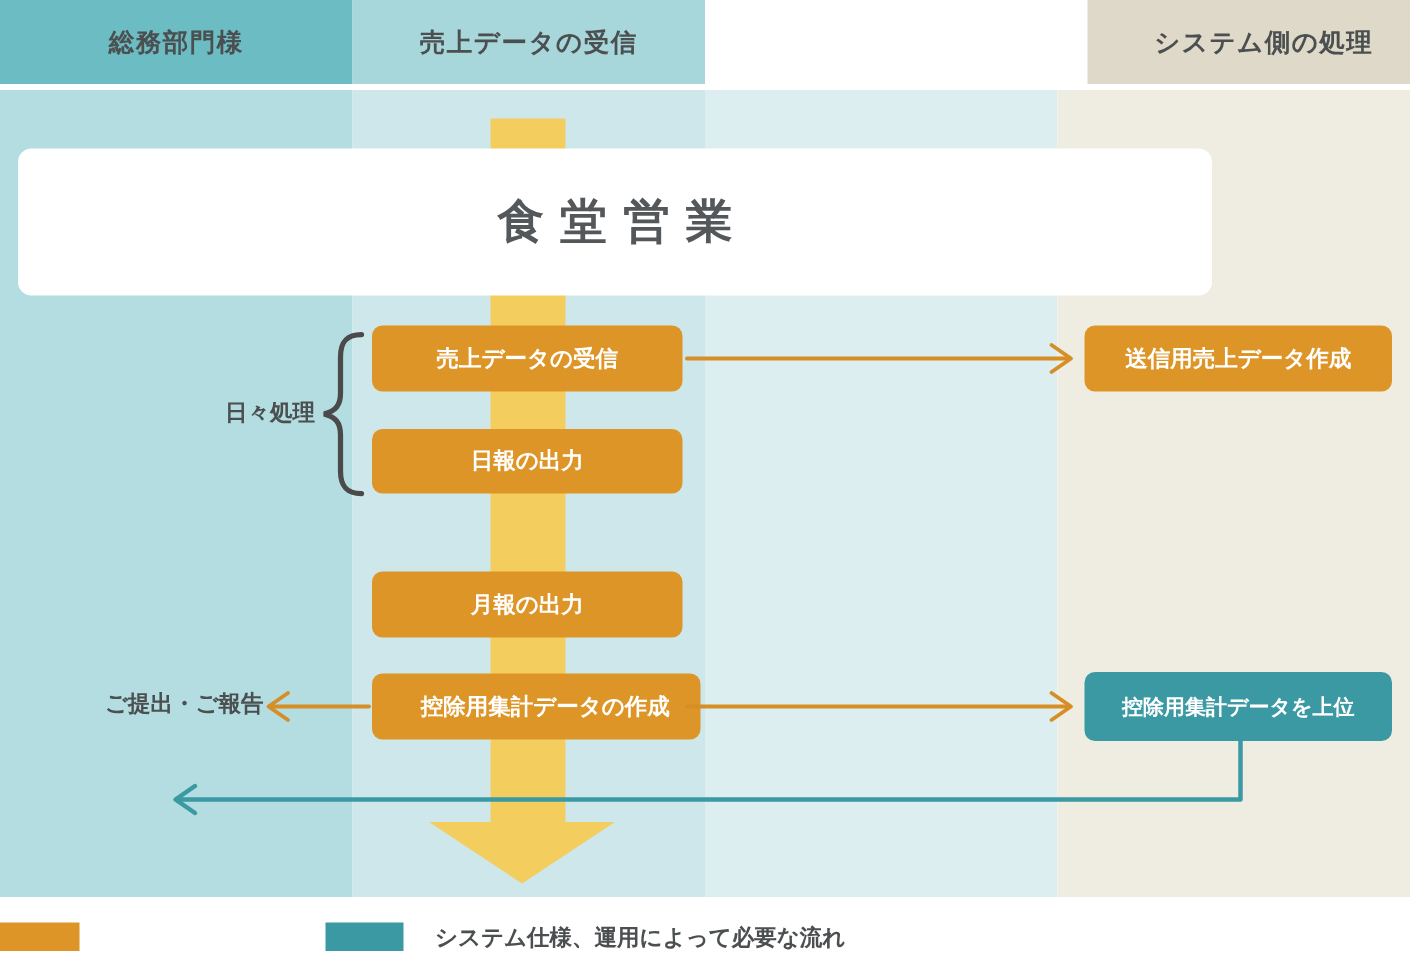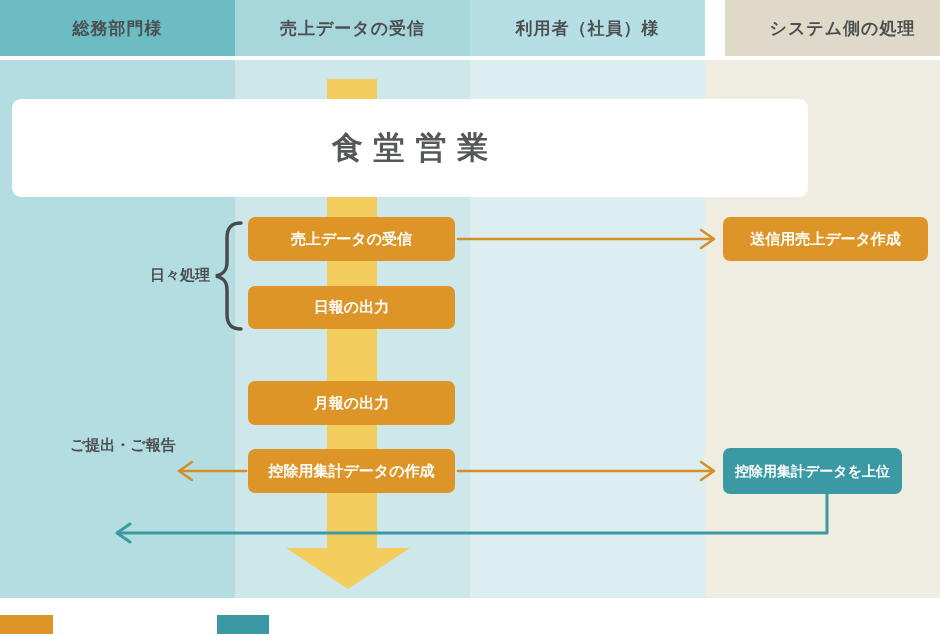--- a/index.html
+++ b/index.html
@@ -43,52 +43,49 @@
   }
   
   .pbox{
     position:absolute;border-radius:7px;background:var(--process-box);
     display:flex;align-items:center;justify-content:center;
     color:#ffffff;font-weight:bold;font-size:15px;text-align:center;
   }
   #bx-sales   {left:248px;top:217px;width:207px;height:44px;}
   #bx-daily   {left:248px;top:286px;width:207px;height:43px;}
   #bx-monthly {left:248px;top:381px;width:207px;height:44px;}
-  #bx-deduct  {left:248px;top:449px;width:207px;height:44px;}
+  #bx-deduct  {left:248px;top:449px;width:207px;height:44px;padding-left:12px;}
   #bx-send    {left:723px;top:217px;width:205px;height:44px;}
-  #bx-upload  {left:723px;top:448px;width:179px;height:46px;background:var(--system-box);font-size:14px;line-height:19px;text-align:center;}
+  #bx-upload  {left:723px;top:448px;width:205px;height:46px;background:var(--system-box);font-size:14px;line-height:19px;text-align:center;}
   
   .side-label{
     position:absolute;font-size:15px;font-weight:bold;color:var(--text-dark);white-space:nowrap;
   }
   #daily-label{left:145px;top:266px;width:65px;text-align:right;}
-  #submit-label{left:70px;top:436px;width:100px;text-align:left;}
+  #submit-label{left:70px;top:460px;width:100px;text-align:left;}
   
   #connectors{position:absolute;left:0;top:0;width:940px;height:636px;pointer-events:none;}
   
   .legend-swatch{position:absolute;top:615px;height:19px;}
   #sw1{left:0;width:53px;background:var(--process-box);}
   #sw2{left:217px;width:52px;background:var(--system-box);}
   .legend-label{position:absolute;top:616px;font-size:15px;font-weight:bold;color:var(--text-dark);white-space:nowrap;}
   #lg1{left:69px;}
   #lg2{left:290px;}
 </style>
 </head>
 <body>
 
 <div id="canvas">
 
   <div class="lane-header" id="hd1">
     <span>総務部門様</span>
   </div>
   <div class="lane-header" id="hd2">
     <span>売上データの受信</span>
-  </div>
-  <div class="lane-header" id="hd3">
-    <span>利用者（社員）様</span>
   </div>
   <div class="lane-header" id="hd4">
     <span>システム側の処理</span>
   </div>
 
   <div class="lane-body" id="ln1"></div>
   <div class="lane-body" id="ln2"></div>
   <div class="lane-body" id="ln3"></div>
   <div class="lane-body" id="ln4"></div>
 
@@ -143,14 +140,15 @@
     </g>
 
     <g fill="none" stroke="#3a99a3" stroke-width="3" stroke-linecap="round" stroke-linejoin="round">
       <path d="M 827 494 L 827 533 L 119 533"></path>
       <path d="M 130 524 L 117 533 L 130 542"></path>
     </g>
   </svg>
 
   <div class="legend-swatch" id="sw1" style="background: rgb(220, 149, 38);"></div>
   <div class="legend-swatch" id="sw2" style="background: rgb(58, 153, 163);"></div>
+  <div class="legend-label" id="lg2">システム仕様、運用によって必要な流れ</div>
 
 </div>
 
 </body></html>

